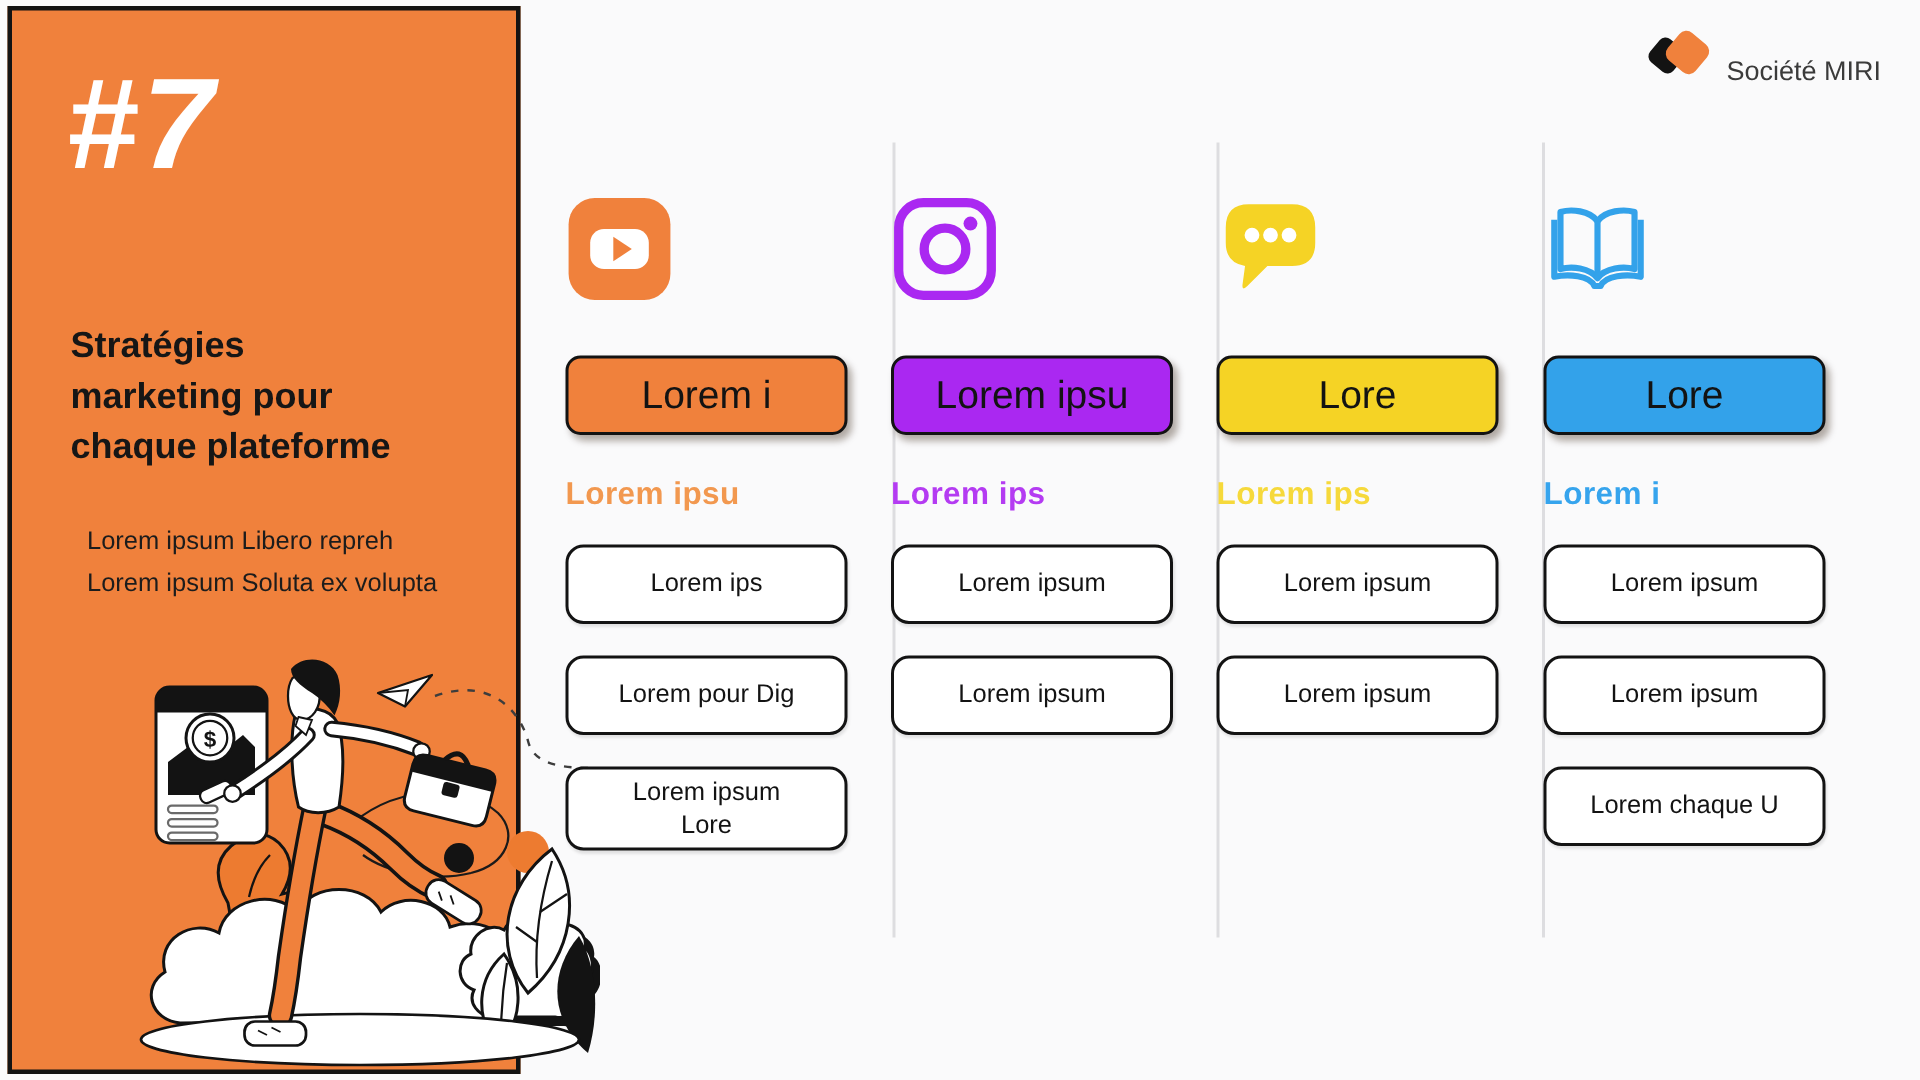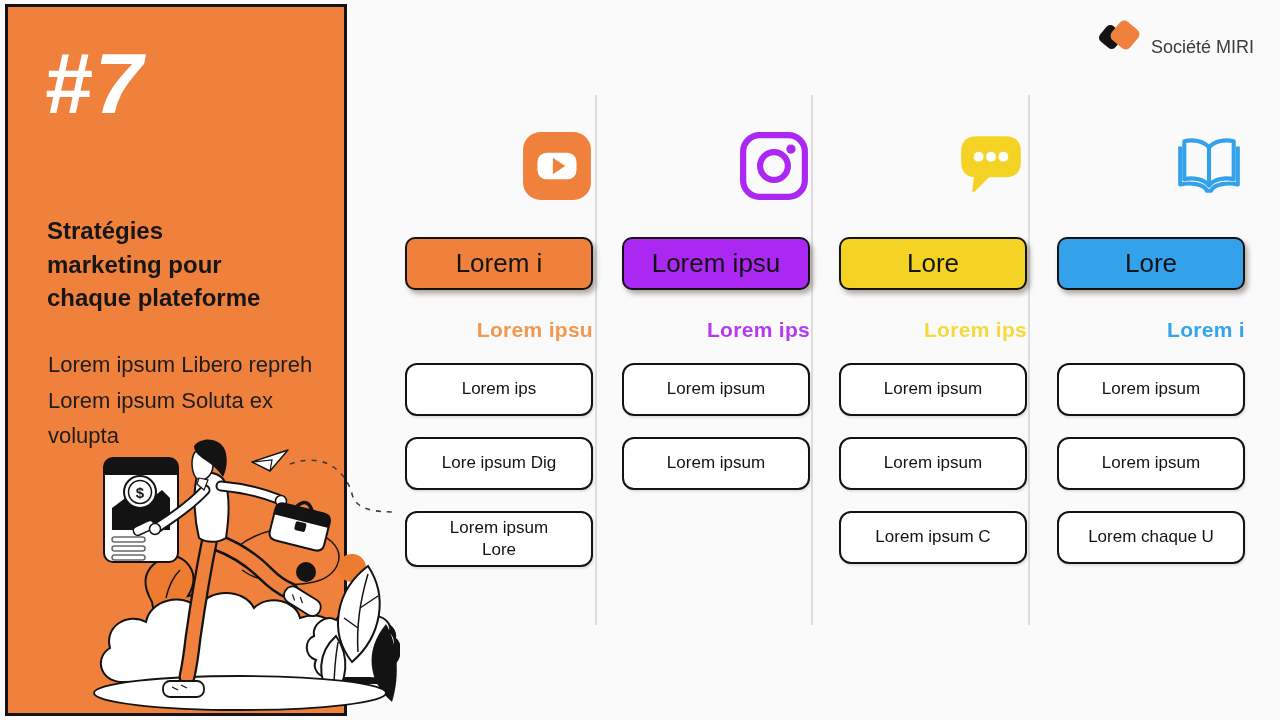--- a/index.html
+++ b/index.html
@@ -20,41 +20,41 @@
     font-size:86px; font-weight:800; font-style:italic;
     color:#ffffff; letter-spacing:3px;
   }
   .panel-title {
     position:absolute; left:47px; top:198px; width:285px;
     font-size:24px; font-weight:700; color:#161616; line-height:1.4;
     white-space:pre-line;
     margin-top:16px;
   }
   .panel-sub {
-    position:absolute; left:48px; top:347px; width:292px;
-    font-size:22px; color:#1c1c1c; line-height:1.62;
+    position:absolute; left:58px; top:347px; width:292px;
+    font-size:17px; color:#1c1c1c; line-height:1.62;
     white-space:pre-line;
   }
   .illustration { position:absolute; left:0; top:430px; width:400px; height:290px; }
 
   
   .logo { position:absolute; right:26px; top:18px; display:flex; align-items:flex-end; gap:9px; }
   .logo-mark { position:relative; width:42px; height:40px; }
   .logo-sq-black { position:absolute; left:1px; top:9px; width:20px; height:20px;
     background:#131313; border-radius:5px; transform:rotate(40deg); }
   .logo-sq-orange { position:absolute; left:13px; top:5px; width:24px; height:24px;
     background:#F0813C; border-radius:6px; transform:rotate(40deg); }
   .logo-text { font-size:18px; color:#3b3b3b; }
 
   
   .divider { position:absolute; top:95px; width:2px; height:530px; background:#DDDDE0; }
   .divider-1 { left:595px; } .divider-2 { left:811px; } .divider-3 { left:1028px; }
 
   .column { position:absolute; top:0; width:216px;
-    display:flex; flex-direction:column; align-items:flex-end; }
+    display:flex; flex-direction:column; align-items:flex-start; }
   .column-1 { left:377px; } .column-2 { left:594px; }
   .column-3 { left:811px; } .column-4 { left:1029px; }
 
   .icon-wrap { margin-top:130px; width:72px; height:72px; }
   .icon-wrap svg { width:100%; height:100%; display:block; }
 
   .pill {
     margin-top:35px; width:188px; height:53px;
     border:2px solid #131313; border-radius:10px;
     font-family:inherit; font-size:26px; color:#131313;
@@ -188,21 +188,21 @@
   <div class="icon-wrap" style="color: rgb(240, 129, 60);">
     <svg viewBox="0 0 70 70">
       <rect x="2" y="2" width="66" height="66" rx="17" fill="currentColor"></rect>
       <rect x="16" y="22" width="38" height="26" rx="9" fill="#ffffff"></rect>
       <path d="M31 27 L43 35 L31 43 Z" fill="currentColor"></path>
     </svg>
   </div>
   <button class="pill" style="background-color: rgb(240, 129, 60);">Lorem i</button>
   <div class="col-heading" style="color: rgb(242, 152, 79);">Lorem ipsu</div>
   <div class="item-box">Lorem ips</div>
-  <div class="item-box">Lore ipsum Dig</div>
+  <div class="item-box">Lorem pour Dig</div>
   <div class="item-box">Lorem ipsum
 Lore</div>
 </div>
 
 <div class="column column-2">
   <div class="icon-wrap" style="color: rgb(170, 40, 241);">
     <svg viewBox="0 0 70 70" fill="none">
       <rect x="5" y="5" width="60" height="60" rx="16" stroke="currentColor" stroke-width="6"></rect>
       <circle cx="35" cy="35" r="13.5" stroke="currentColor" stroke-width="6"></circle>
       <circle cx="51.5" cy="18.5" r="4.5" fill="currentColor"></circle>
@@ -220,21 +220,20 @@
       <path d="M6 21 q0-15 15-15 h28 q15 0 15 15 v10 q0 15-15 15 H33 l-13 13 q-4 4-3-2 l1.5-11 q-12.5-2-12.5-15 z" fill="currentColor"></path>
       <circle cx="23" cy="26" r="4.8" fill="#ffffff"></circle>
       <circle cx="35" cy="26" r="4.8" fill="#ffffff"></circle>
       <circle cx="47" cy="26" r="4.8" fill="#ffffff"></circle>
     </svg>
   </div>
   <button class="pill" style="background-color: rgb(245, 211, 37);">Lore</button>
   <div class="col-heading" style="color: rgb(246, 217, 59);">Lorem ips</div>
   <div class="item-box">Lorem ipsum</div>
   <div class="item-box">Lorem ipsum</div>
-  <div class="item-box">Lorem ipsum C</div>
 </div>
 
 <div class="column column-4">
   <div class="icon-wrap" style="color: rgb(51, 162, 234);">
     <svg viewBox="0 0 70 70" fill="none" stroke="currentColor" stroke-width="4" stroke-linejoin="round">
       <path d="M35 17 C30 10 18 9 11 11 L11 48 C18 46 30 47 35 54 C40 47 52 46 59 48 L59 11 C52 9 40 10 35 17 Z"></path>
       <path d="M35 17 L35 54"></path>
       <path d="M7 16 L7 53 C16 51 30 52 33 59 L37 59 C40 52 54 51 63 53 L63 16"></path>
     </svg>
   </div>

